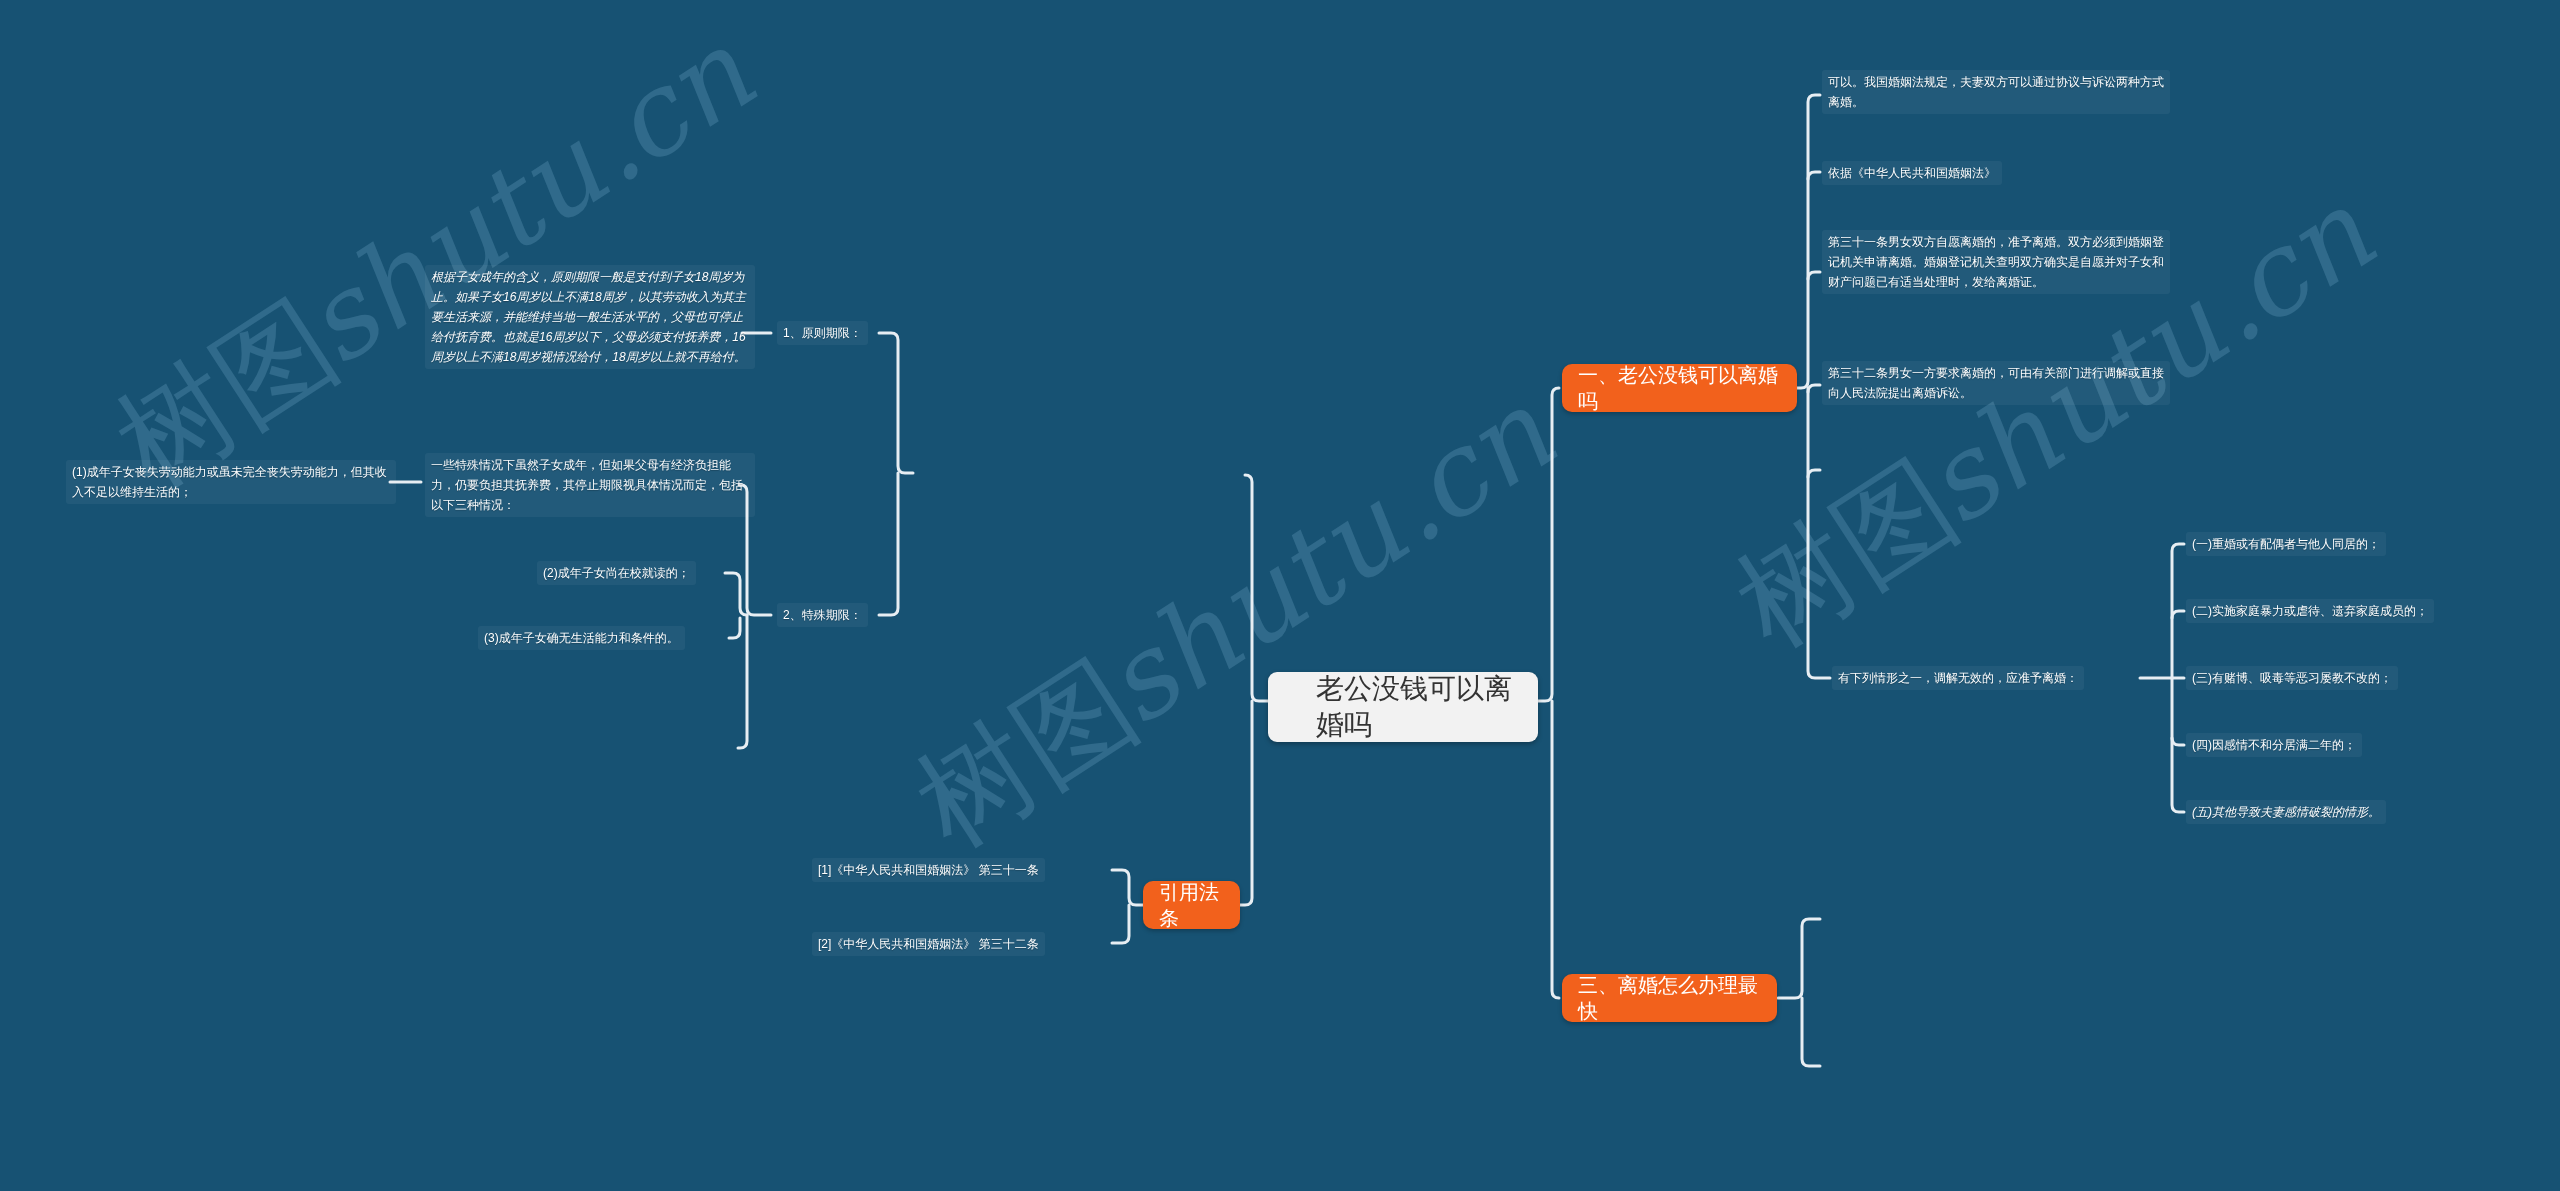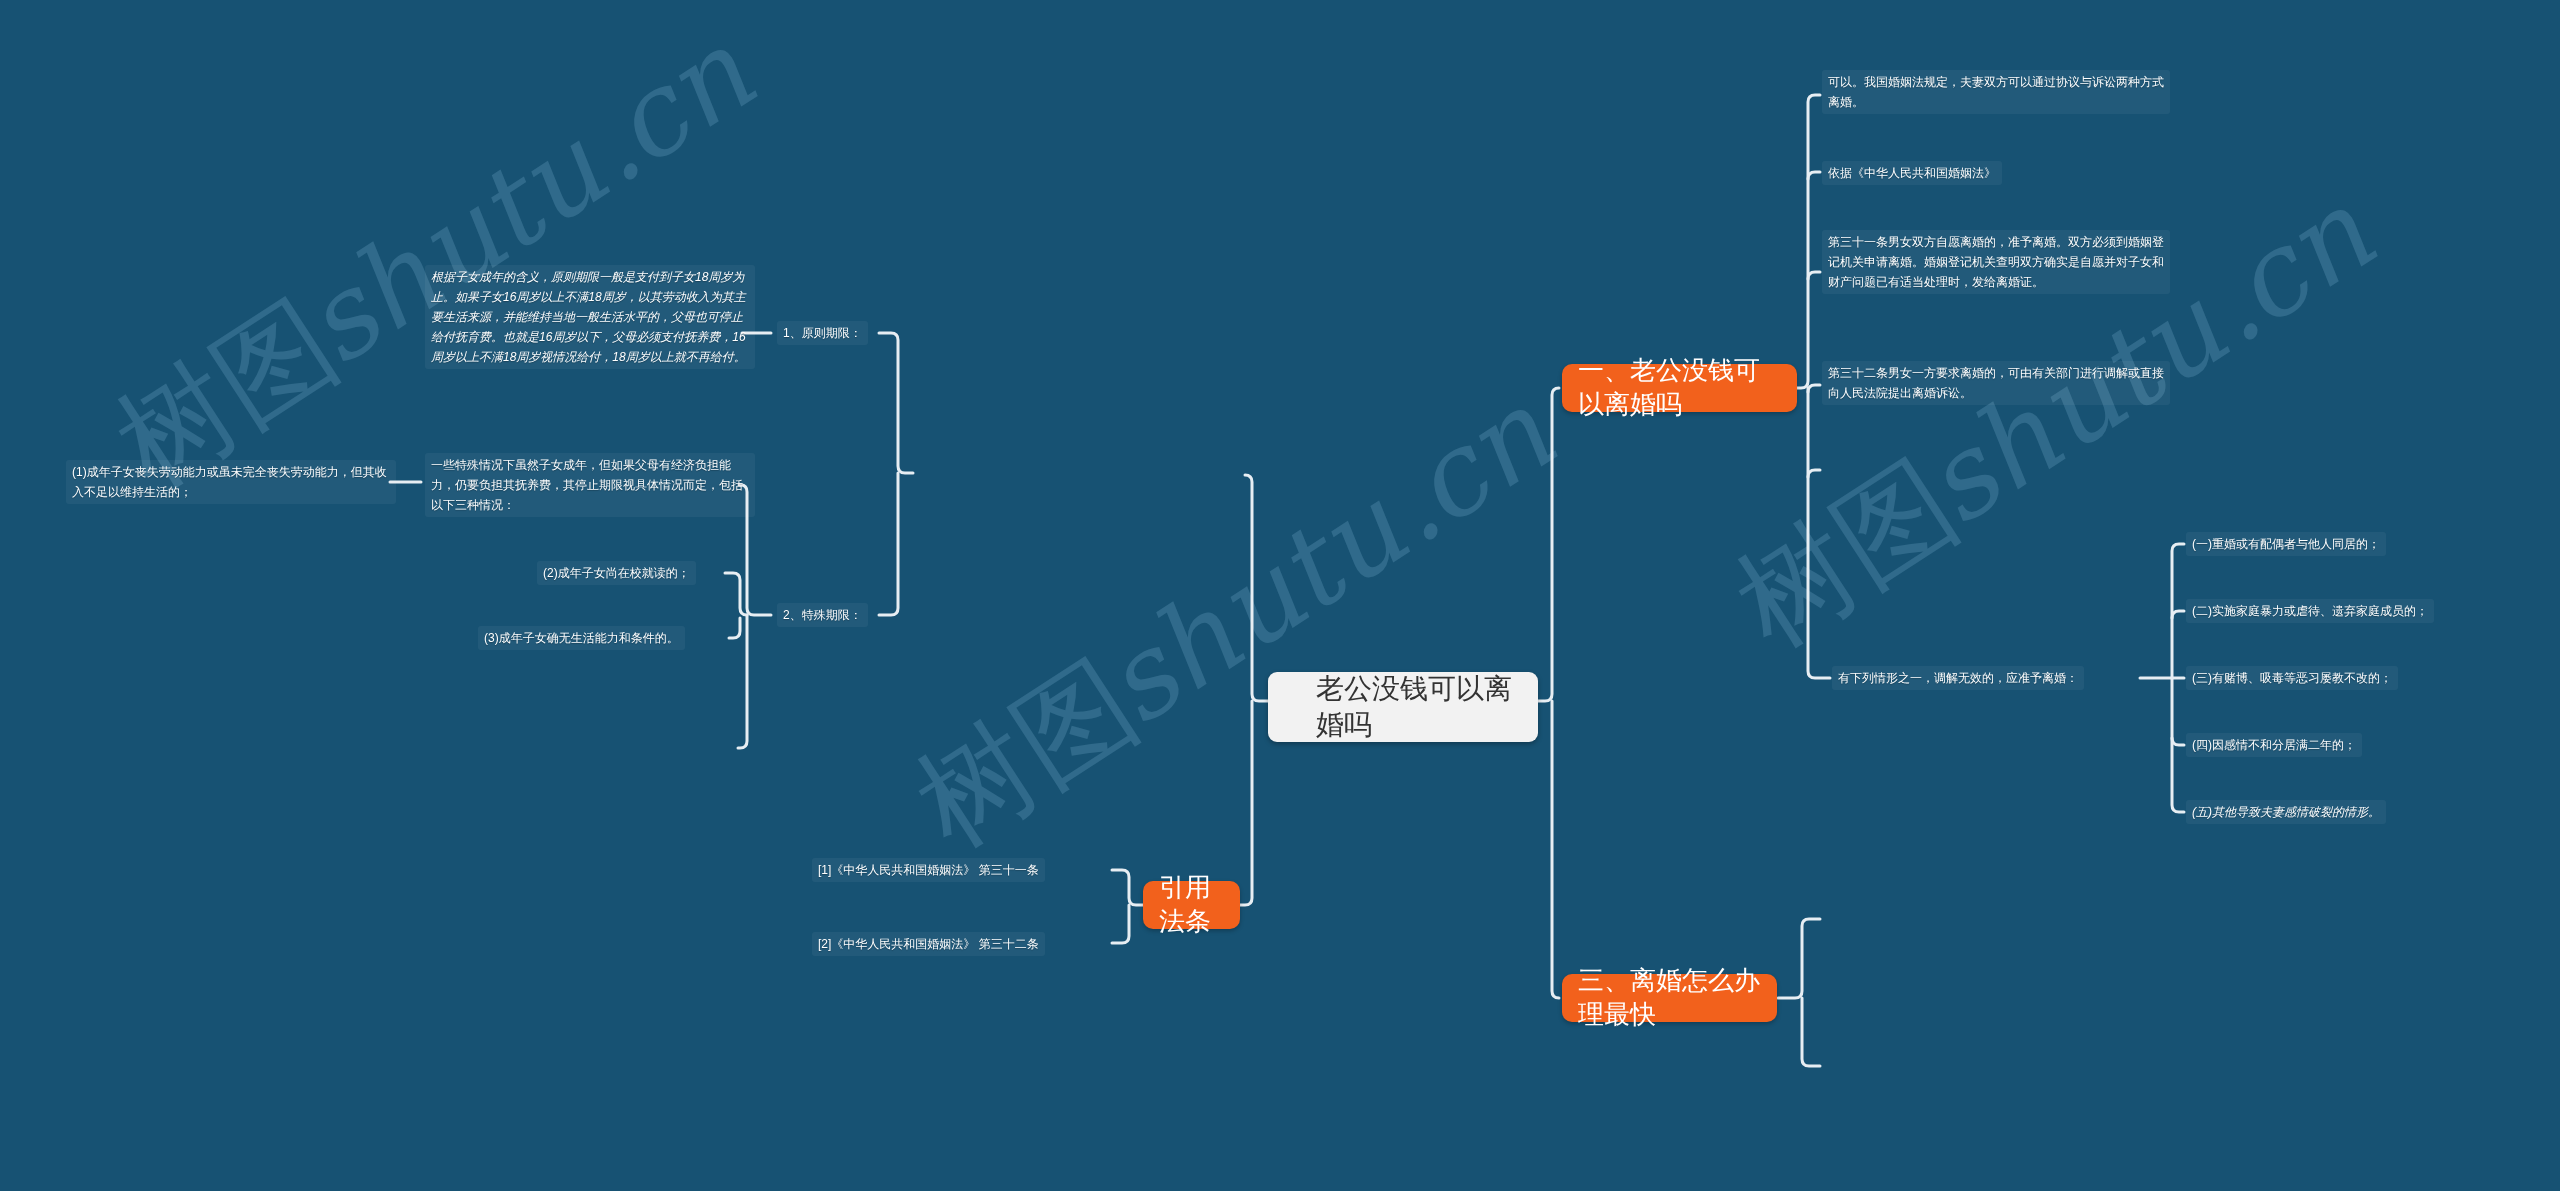--- a/index.html
+++ b/index.html
@@ -14,21 +14,21 @@
   svg.wires path{fill:none;stroke:var(--line,#e7eef3);stroke-width:3;stroke-linecap:round;}
   .txt{
     position:absolute;color:#fff;font-size:12px;line-height:20px;
     background:rgba(255,255,255,0.05);padding:2px 6px;border-radius:3px;
     text-shadow:0 1px 1px rgba(0,0,0,0.25);
   }
   .nowrap{white-space:nowrap;}
   .node{
     position:absolute;display:flex;align-items:center;box-sizing:border-box;
     background:var(--orange,#f2611c);color:#fff;border-radius:10px;
-    font-size:26px;line-height:1.3;padding:6px 16px;
+    font-size:20px;line-height:1.3;padding:6px 16px;
     box-shadow:0 2px 4px rgba(0,0,0,0.25);
   }
   .node.center-node{
     background:#f2f2f2;color:#333;font-size:28px;justify-content:center;
     border-radius:9px;box-shadow:0 2px 5px rgba(0,0,0,0.3);
   }
   .node.small{justify-content:center;}
   .watermark{
     position:absolute;color:rgba(150,205,235,0.20);font-size:115px;
     white-space:nowrap;transform:rotate(-33deg);transform-origin:0 50%;

